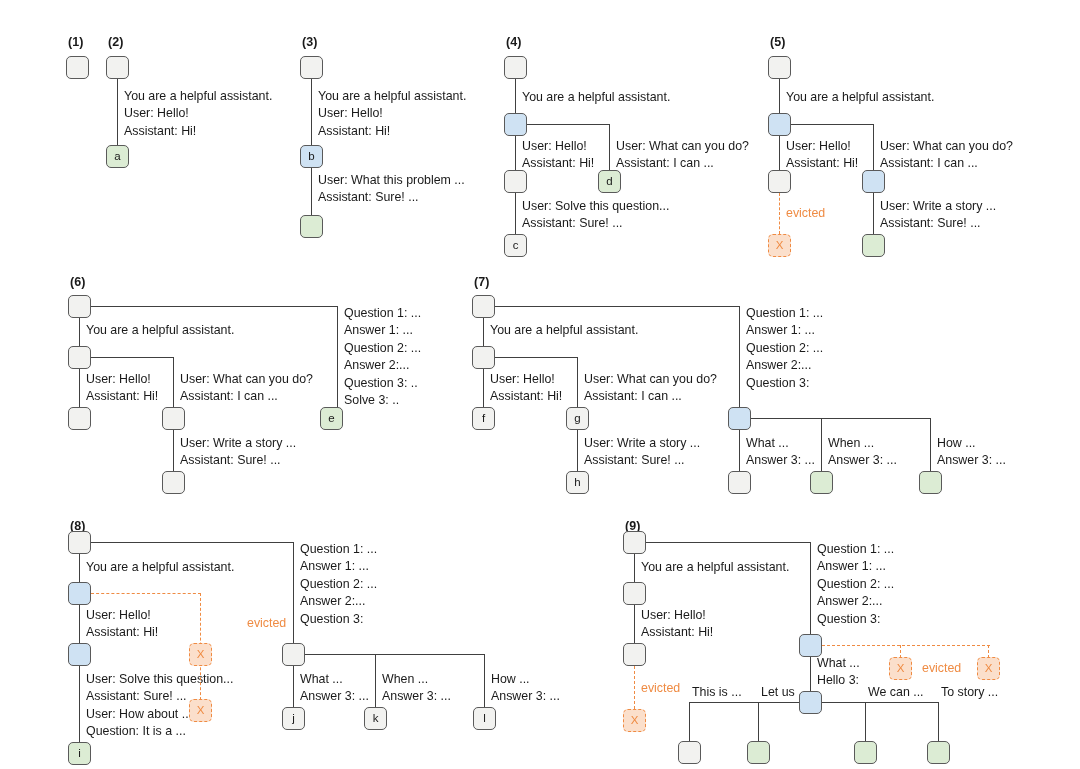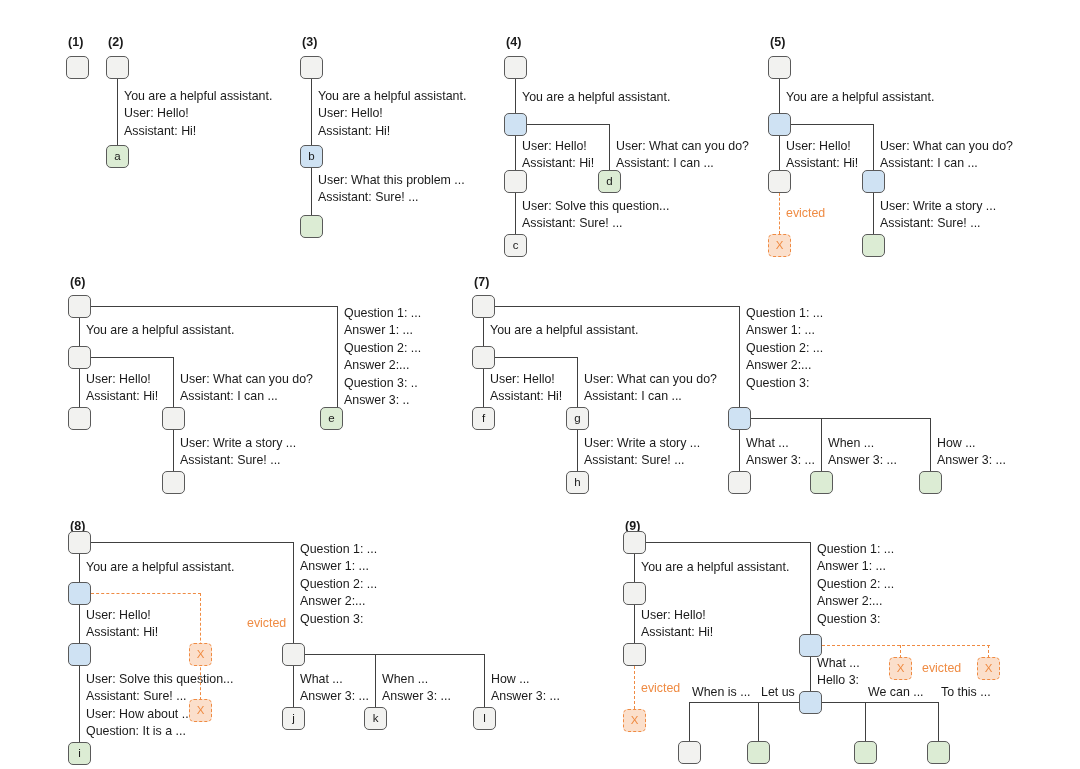--- a/index.html
+++ b/index.html
@@ -149,21 +149,21 @@
   <div class="txt" style="left:86px;top:388.4px;">Assistant: Hi!</div>
   <div class="txt" style="left:180px;top:371px;">User: What can you do?</div>
   <div class="txt" style="left:180px;top:388.4px;">Assistant: I can ...</div>
   <div class="txt" style="left:180px;top:435px;">User: Write a story ...</div>
   <div class="txt" style="left:180px;top:452.4px;">Assistant: Sure! ...</div>
   <div class="txt" style="left:344px;top:305px;">Question 1: ...</div>
   <div class="txt" style="left:344px;top:322.4px;">Answer 1: ...</div>
   <div class="txt" style="left:344px;top:339.8px;">Question 2: ...</div>
   <div class="txt" style="left:344px;top:357.2px;">Answer 2:...</div>
   <div class="txt" style="left:344px;top:374.6px;">Question 3: ..</div>
-  <div class="txt" style="left:344px;top:392px;">Answer 3: ..</div>
+  <div class="txt" style="left:344px;top:392px;">Solve 3: ..</div>
 
   <div class="plabel" style="left:474px;top:275px;">(7)</div>
   <div class="node grey" style="left:472px;top:295px;"></div>
   <div class="ln h" style="left:495px;top:305.7px;width:245px;"></div>
   <div class="ln v" style="left:738.7px;top:305.7px;height:101px;"></div>
   <div class="node blue" style="left:728px;top:407px;"></div>
   <div class="ln h" style="left:751px;top:417.7px;width:180px;"></div>
   <div class="ln v" style="left:820.7px;top:417.7px;height:53px;"></div>
   <div class="ln v" style="left:929.7px;top:417.7px;height:53px;"></div>
   <div class="ln v" style="left:738.7px;top:430px;height:41px;"></div>
@@ -272,18 +272,18 @@
   <div class="txt" style="left:641px;top:559px;">You are a helpful assistant.</div>
   <div class="txt" style="left:641px;top:607px;">User: Hello!</div>
   <div class="txt" style="left:641px;top:624.4px;">Assistant: Hi!</div>
   <div class="txt" style="left:817px;top:541px;">Question 1: ...</div>
   <div class="txt" style="left:817px;top:558.4px;">Answer 1: ...</div>
   <div class="txt" style="left:817px;top:575.8px;">Question 2: ...</div>
   <div class="txt" style="left:817px;top:593.2px;">Answer 2:...</div>
   <div class="txt" style="left:817px;top:610.6px;">Question 3:</div>
   <div class="txt" style="left:817px;top:655px;">What ...</div>
   <div class="txt" style="left:817px;top:672.4px;">Hello 3:</div>
-  <div class="txt" style="left:692px;top:684px;">When is ...</div>
+  <div class="txt" style="left:692px;top:684px;">This is ...</div>
   <div class="txt" style="left:761px;top:684px;">Let us ...</div>
   <div class="txt" style="left:868px;top:684px;">We can ...</div>
-  <div class="txt" style="left:941px;top:684px;">To this ...</div>
+  <div class="txt" style="left:941px;top:684px;">To story ...</div>
 
 </div>
 
 </body></html>

